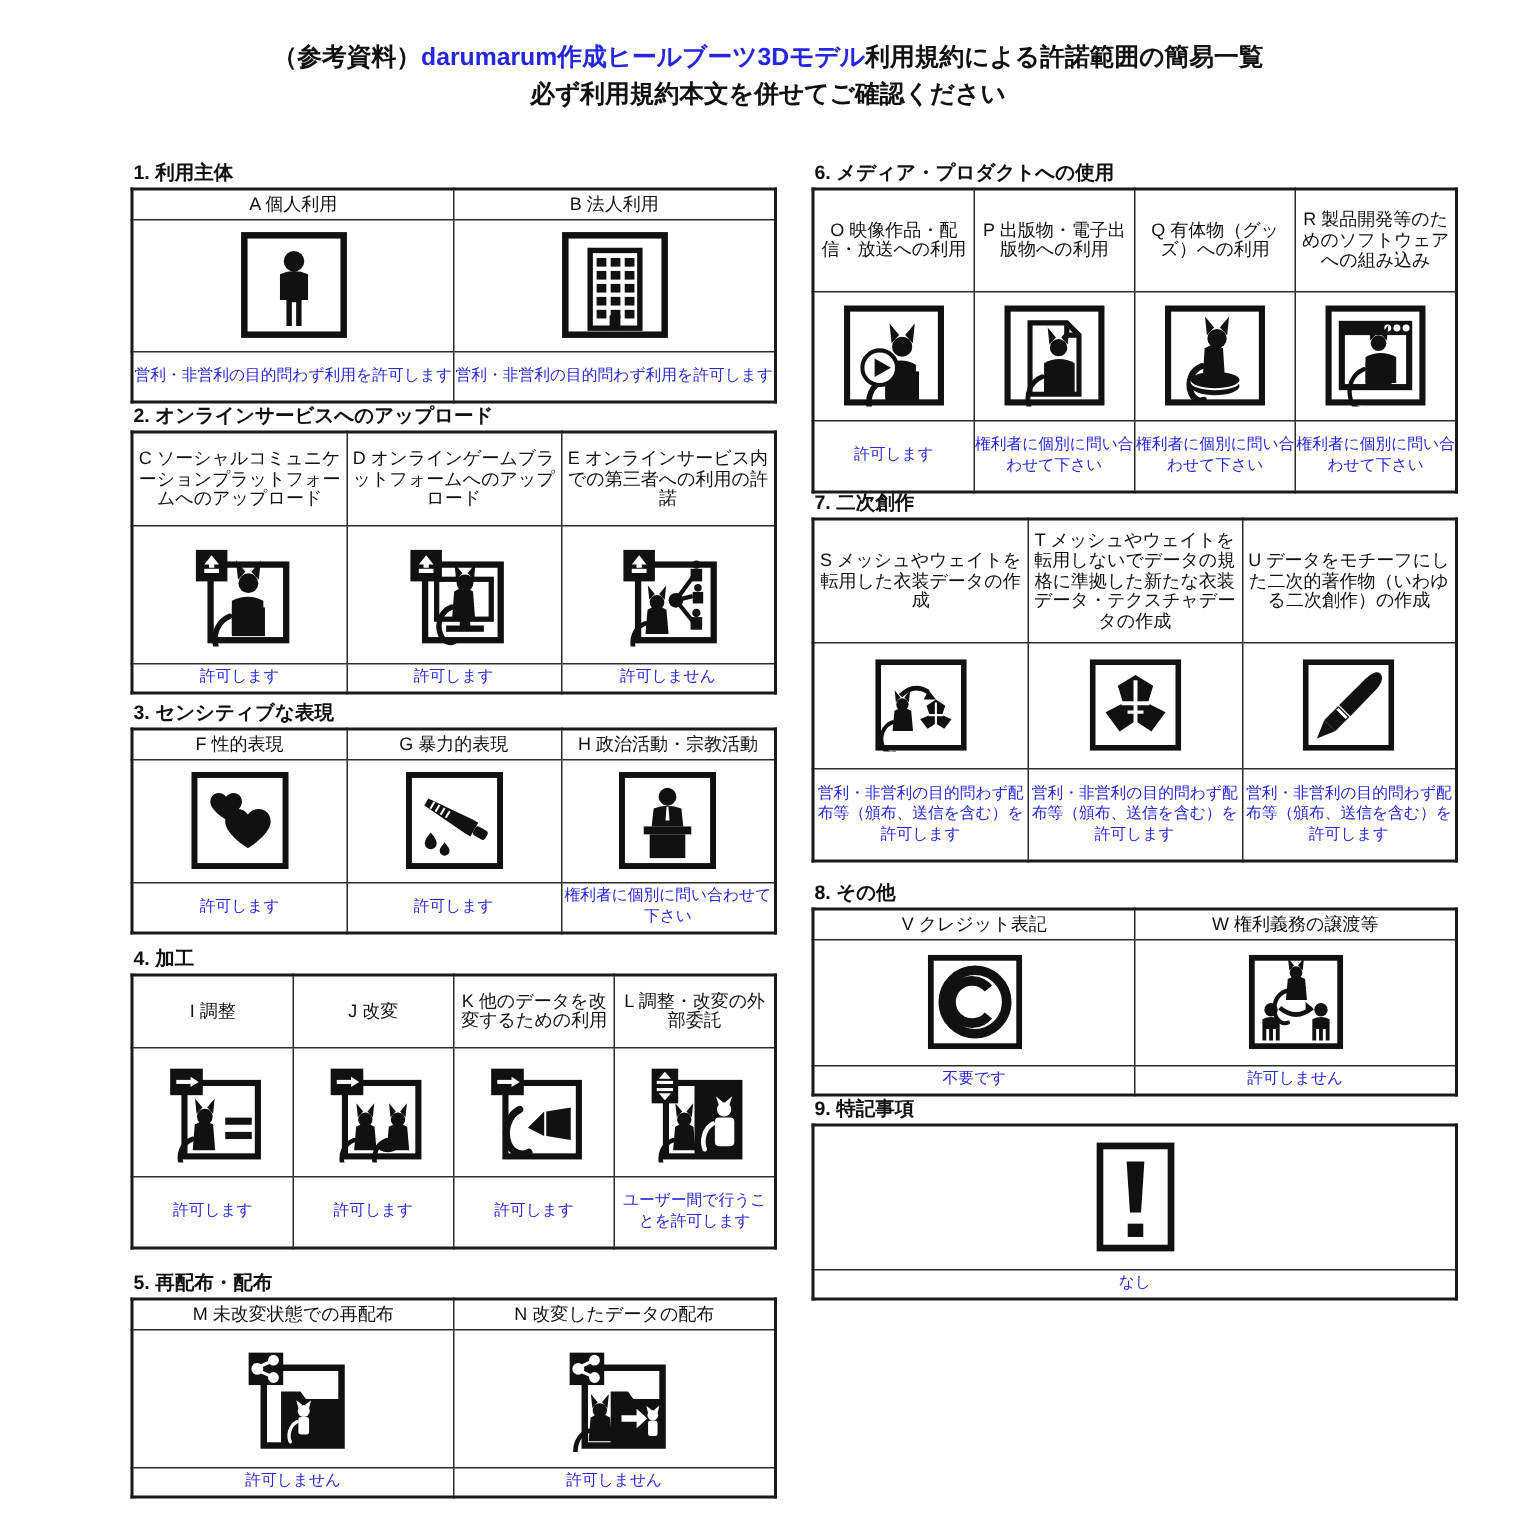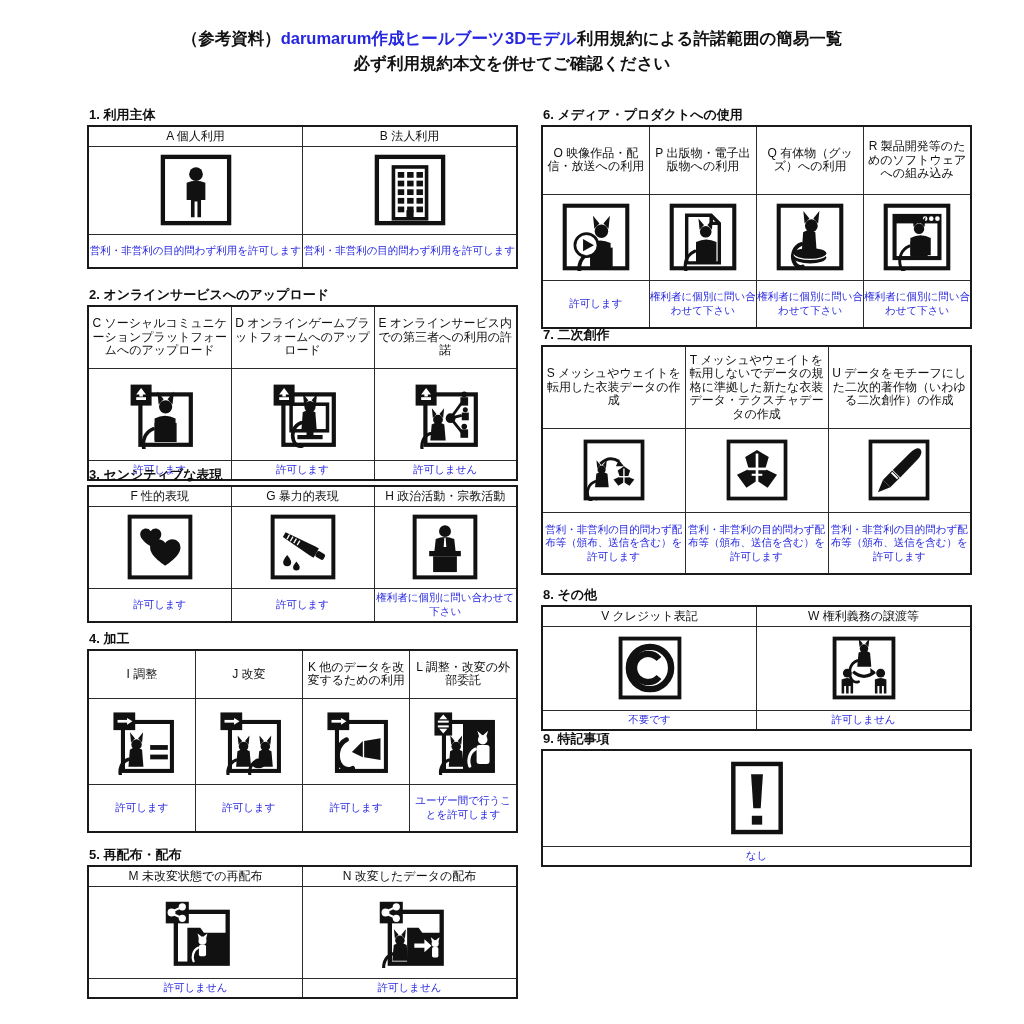--- a/index.html
+++ b/index.html
@@ -139,21 +139,21 @@
                   <span class="note-inner">営利・非営利の目的問わず利用を許可します</span>
                 </td>
                 <td class="note">
                   <span class="note-inner">営利・非営利の目的問わず利用を許可します</span>
                 </td>
               </tr>
             </tbody>
           </table>
         </div>
     </div>
-    <div class="sec" style="top:288px">
+    <div class="sec" style="top:270px">
       <div class="sec-title">2. オンラインサービスへのアップロード</div>
       <div>
           <table class="grid">
             <colgroup>
               <col style="width:33.3333%">
               <col style="width:33.3333%">
               <col style="width:33.3333%">
             </colgroup>
             <tbody>
               <tr style="height: 62px;">

